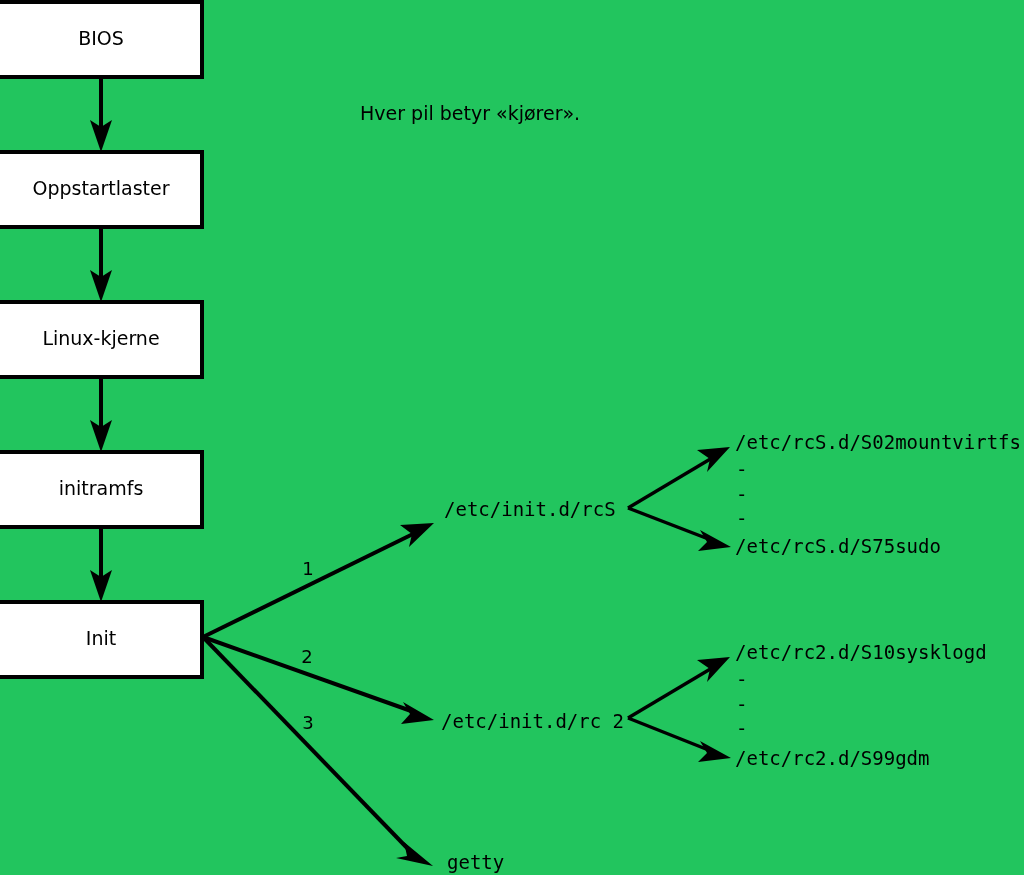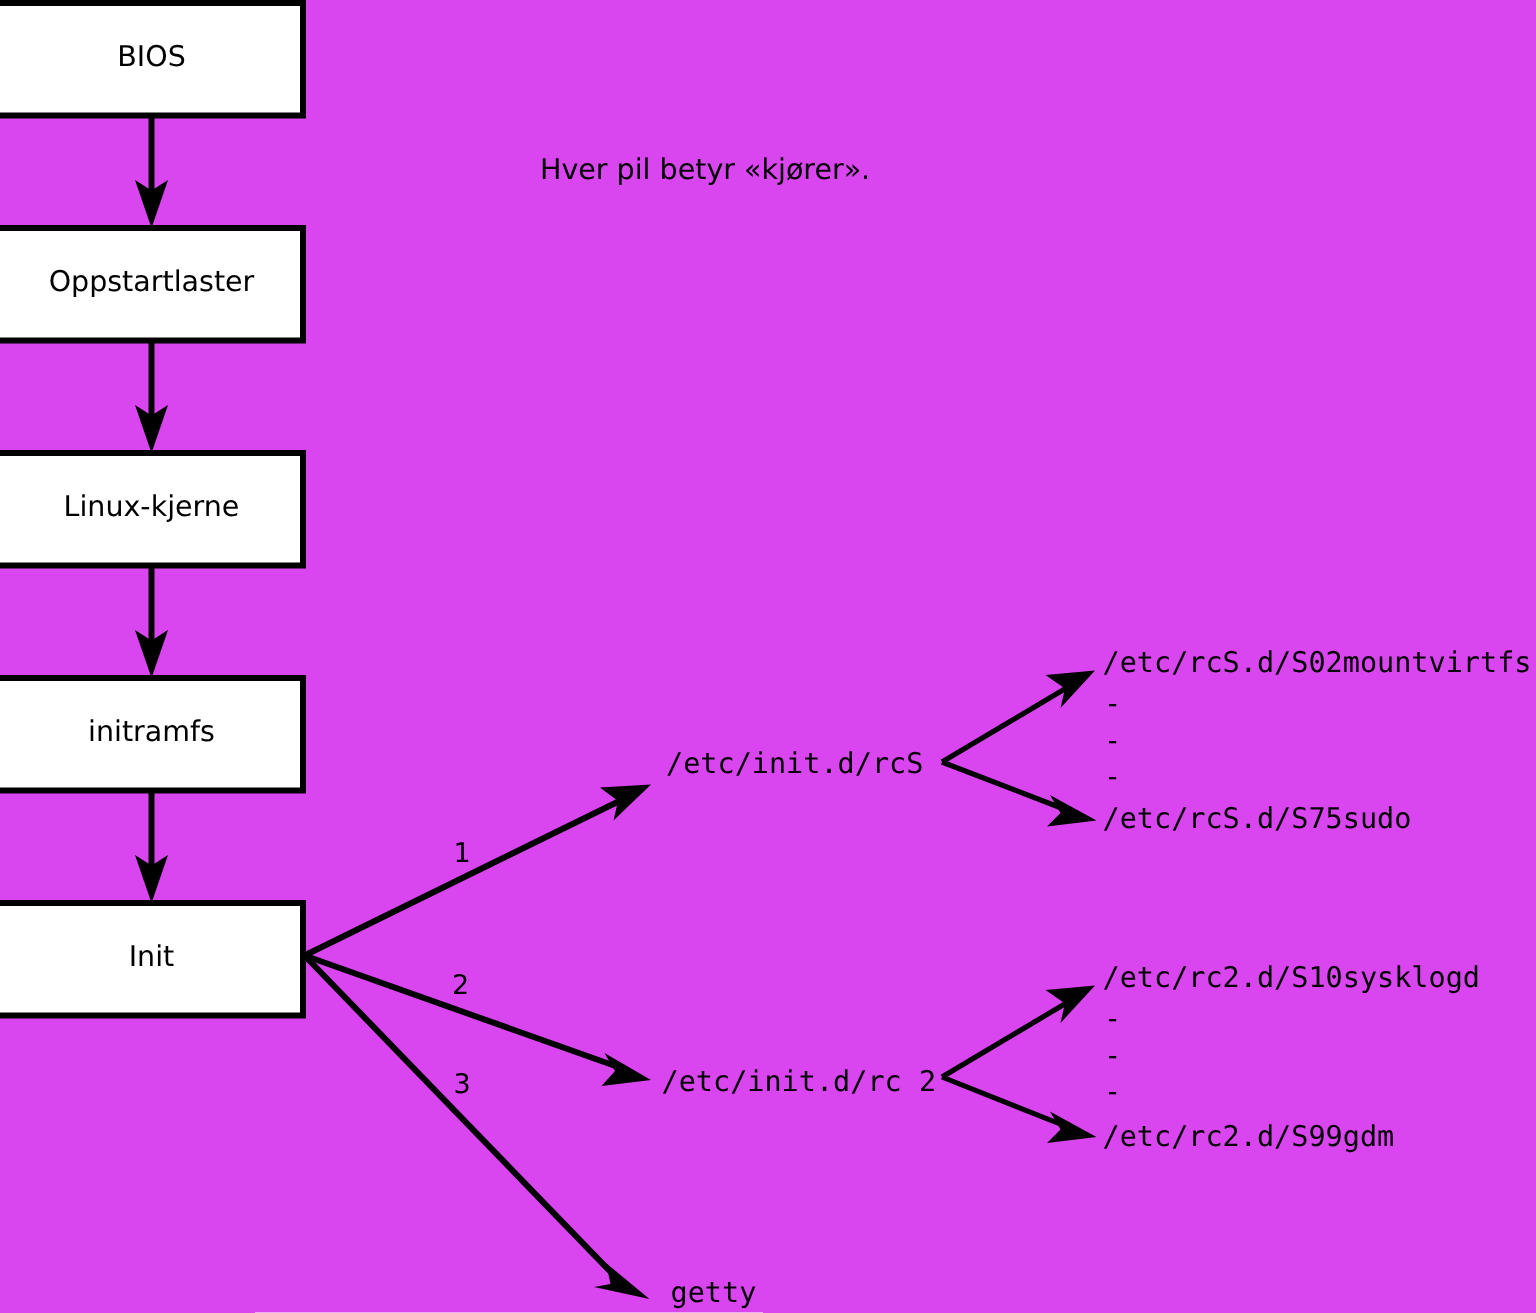--- a/index.html
+++ b/index.html
@@ -4,21 +4,21 @@
 <style>
   html, body {
     margin: 0;
     padding: 0;
     background: #ffffff;
   }
   #diagram-root {
     position: relative;
     width: 1024px;
     height: 875px;
-    background: #d946ef;
+    background: #22c55e;
     overflow: hidden;
     font-family: "DejaVu Sans", sans-serif;
   }
   #diagram-svg {
     position: absolute;
     top: 0;
     left: 0;
     width: 1024px;
     height: 875px;
     display: block;

